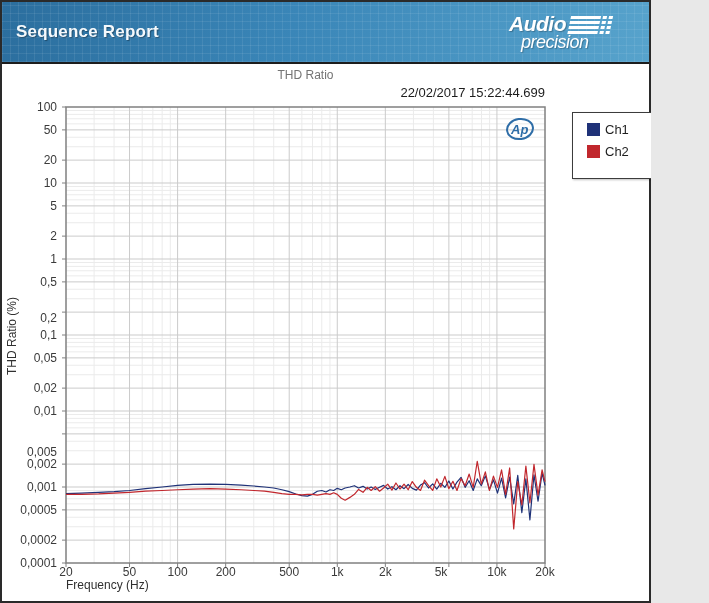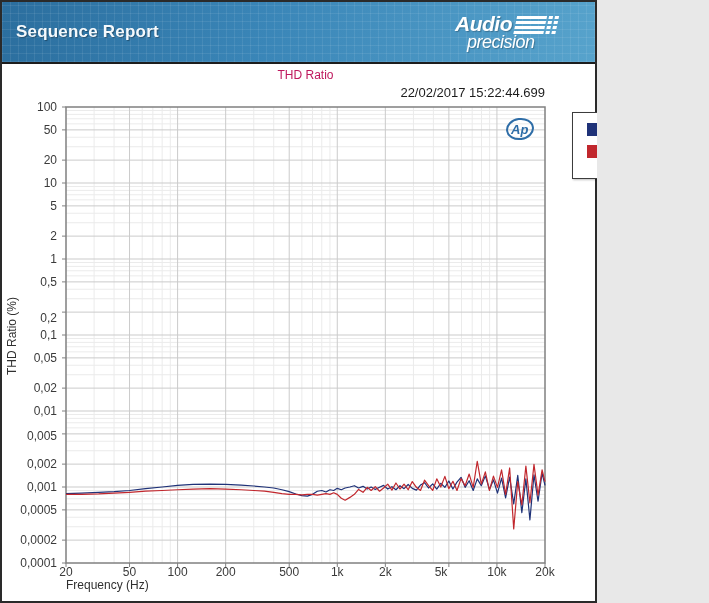--- a/index.html
+++ b/index.html
@@ -1,17 +1,17 @@
 <!DOCTYPE html>
 <html><head>
 <meta charset="utf-8">
 <style>
   html,body{margin:0;padding:0;background:#e8e8e8;font-family:"Liberation Sans",sans-serif;}
   #window{
-    position:relative;width:597px;height:603px;background:#ffffff;
+    position:relative;width:651px;height:603px;background:#ffffff;
     box-shadow:inset 0 0 0 2px #2a2a2a;overflow:hidden;
   }
   
   #header{
     position:absolute;left:2px;top:2px;right:2px;height:60px;
     background:
       repeating-linear-gradient(90deg, rgba(255,255,255,0.08) 0 1px, transparent 1px 8px),
       repeating-linear-gradient(0deg, rgba(255,255,255,0.08) 0 1px, transparent 1px 8px),
       linear-gradient(100deg,#2b6e9e 0%,#3a86b8 45%,#57a3cc 100%);
     border-bottom:2px solid #1d1d1d;
@@ -29,21 +29,21 @@
     position:absolute;left:14px;top:22px;font-size:18px;font-style:italic;
     letter-spacing:-0.5px;text-shadow:1px 1px 1px rgba(0,0,0,0.25);
   }
   #brand-bars{position:absolute;left:62px;top:6px;transform:skewX(-12deg);}
   .bar-row{height:3px;margin-bottom:2px;display:flex;}
   .bar-row span{background:#ffffff;height:3px;display:block;margin-right:2px;}
   .bar-long{width:30px;} .bar-short{width:4px;}
   
   #chart-title{
     position:absolute;left:66px;top:68px;width:479px;text-align:center;
-    font-size:12px;color:#be185d;
+    font-size:12px;color:#737373;
   }
   #timestamp{
     position:absolute;left:66px;top:85px;width:479px;text-align:right;
     font-size:13px;color:#1c1c1c;
   }
   
   #plot-svg{position:absolute;left:66px;top:107px;overflow:visible;}
   #y-axis-labels{position:absolute;left:0;top:107px;width:61px;height:456px;}
   #y-axis-labels div{
     position:absolute;right:4px;width:57px;text-align:right;
@@ -123,21 +123,21 @@
       <div style="top: 69px;">10</div>
       <div style="top: 91.8783px;">5</div>
       <div style="top: 122.122px;">2</div>
       <div style="top: 145px;">1</div>
       <div style="top: 167.878px;">0,5</div>
       <div style="top: 204px; padding-left: 19px;">0,2</div>
       <div style="top: 221px;">0,1</div>
       <div style="top: 243.878px;">0,05</div>
       <div style="top: 274.122px; padding-left: 32px;">0,02</div>
       <div style="top: 297px;">0,01</div>
-      <div style="top: 322px;">0,005</div>
+      <div style="top: 338px;">0,005</div>
       <div style="top: 350.122px;">0,002</div>
       <div style="top: 373px;">0,001</div>
       <div style="top: 395.878px;">0,0005</div>
       <div style="top: 426.122px;">0,0002</div>
       <div style="top: 449px;">0,0001</div>
     </div>
 
   <svg id="plot-svg" width="479" height="456" viewBox="0 0 479 456">
       <line x1="28.11590436255709" y1="0" x2="28.11590436255709" y2="456" stroke="#ebebeb" stroke-width="1"></line>
       <line x1="48.06445597434901" y1="0" x2="48.06445597434901" y2="456" stroke="#ebebeb" stroke-width="1"></line>

